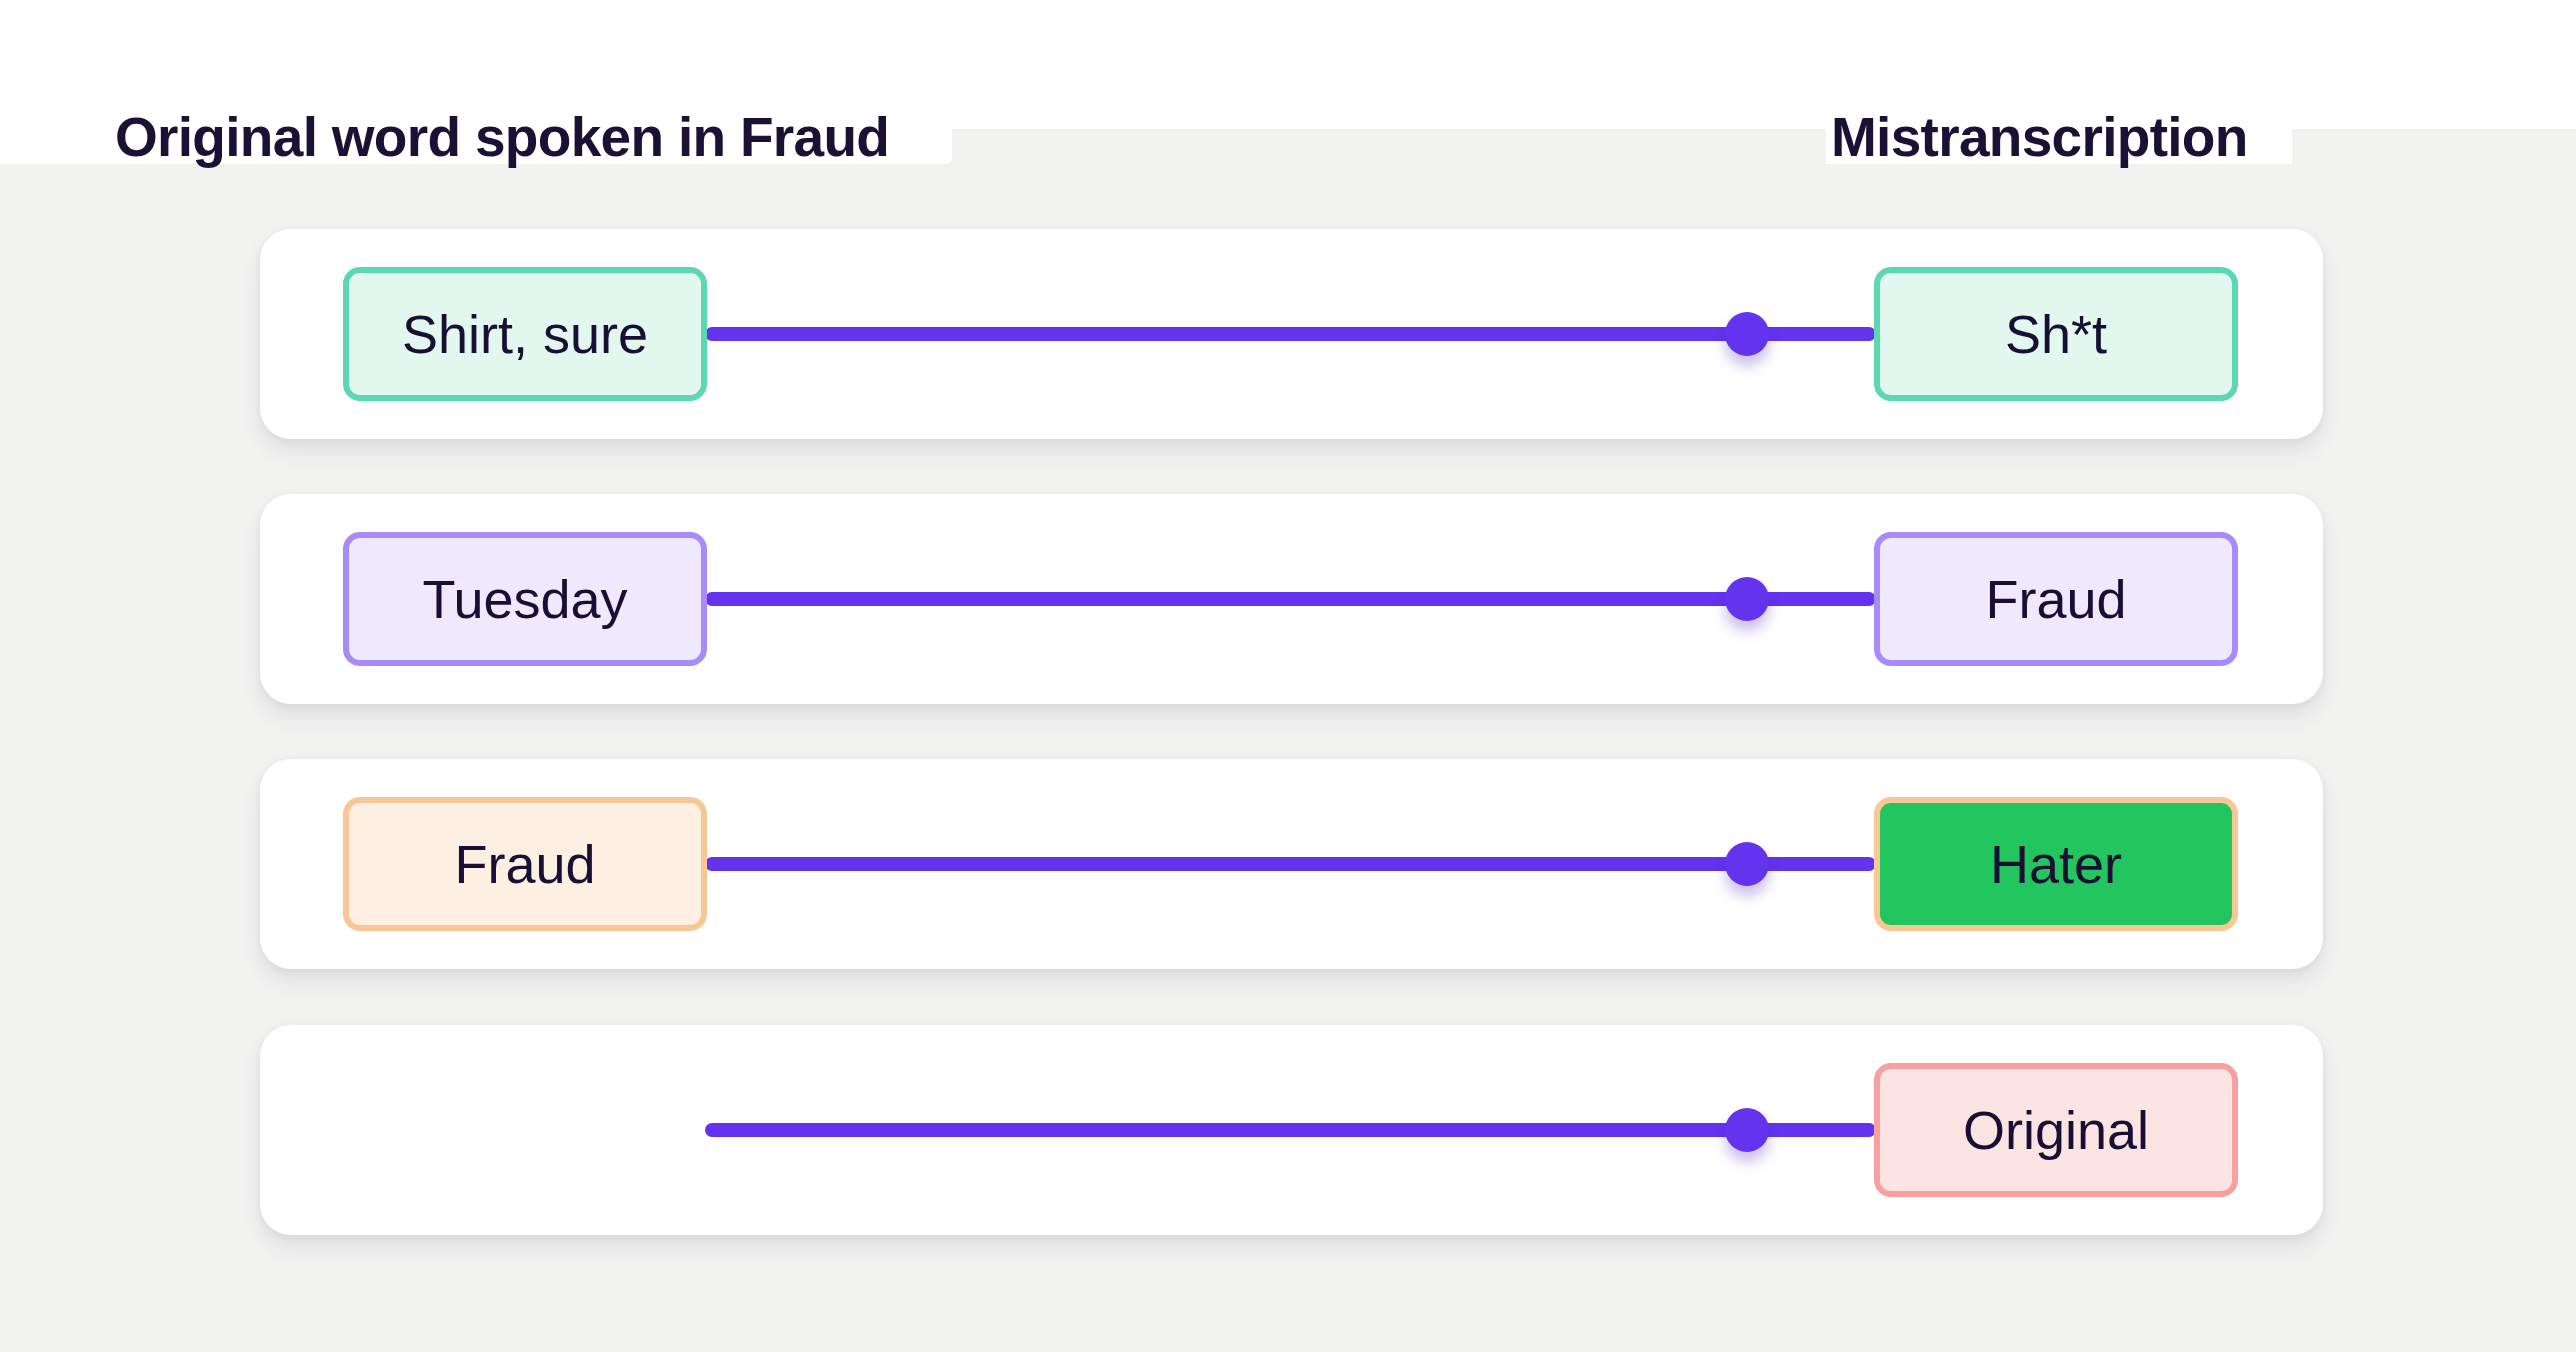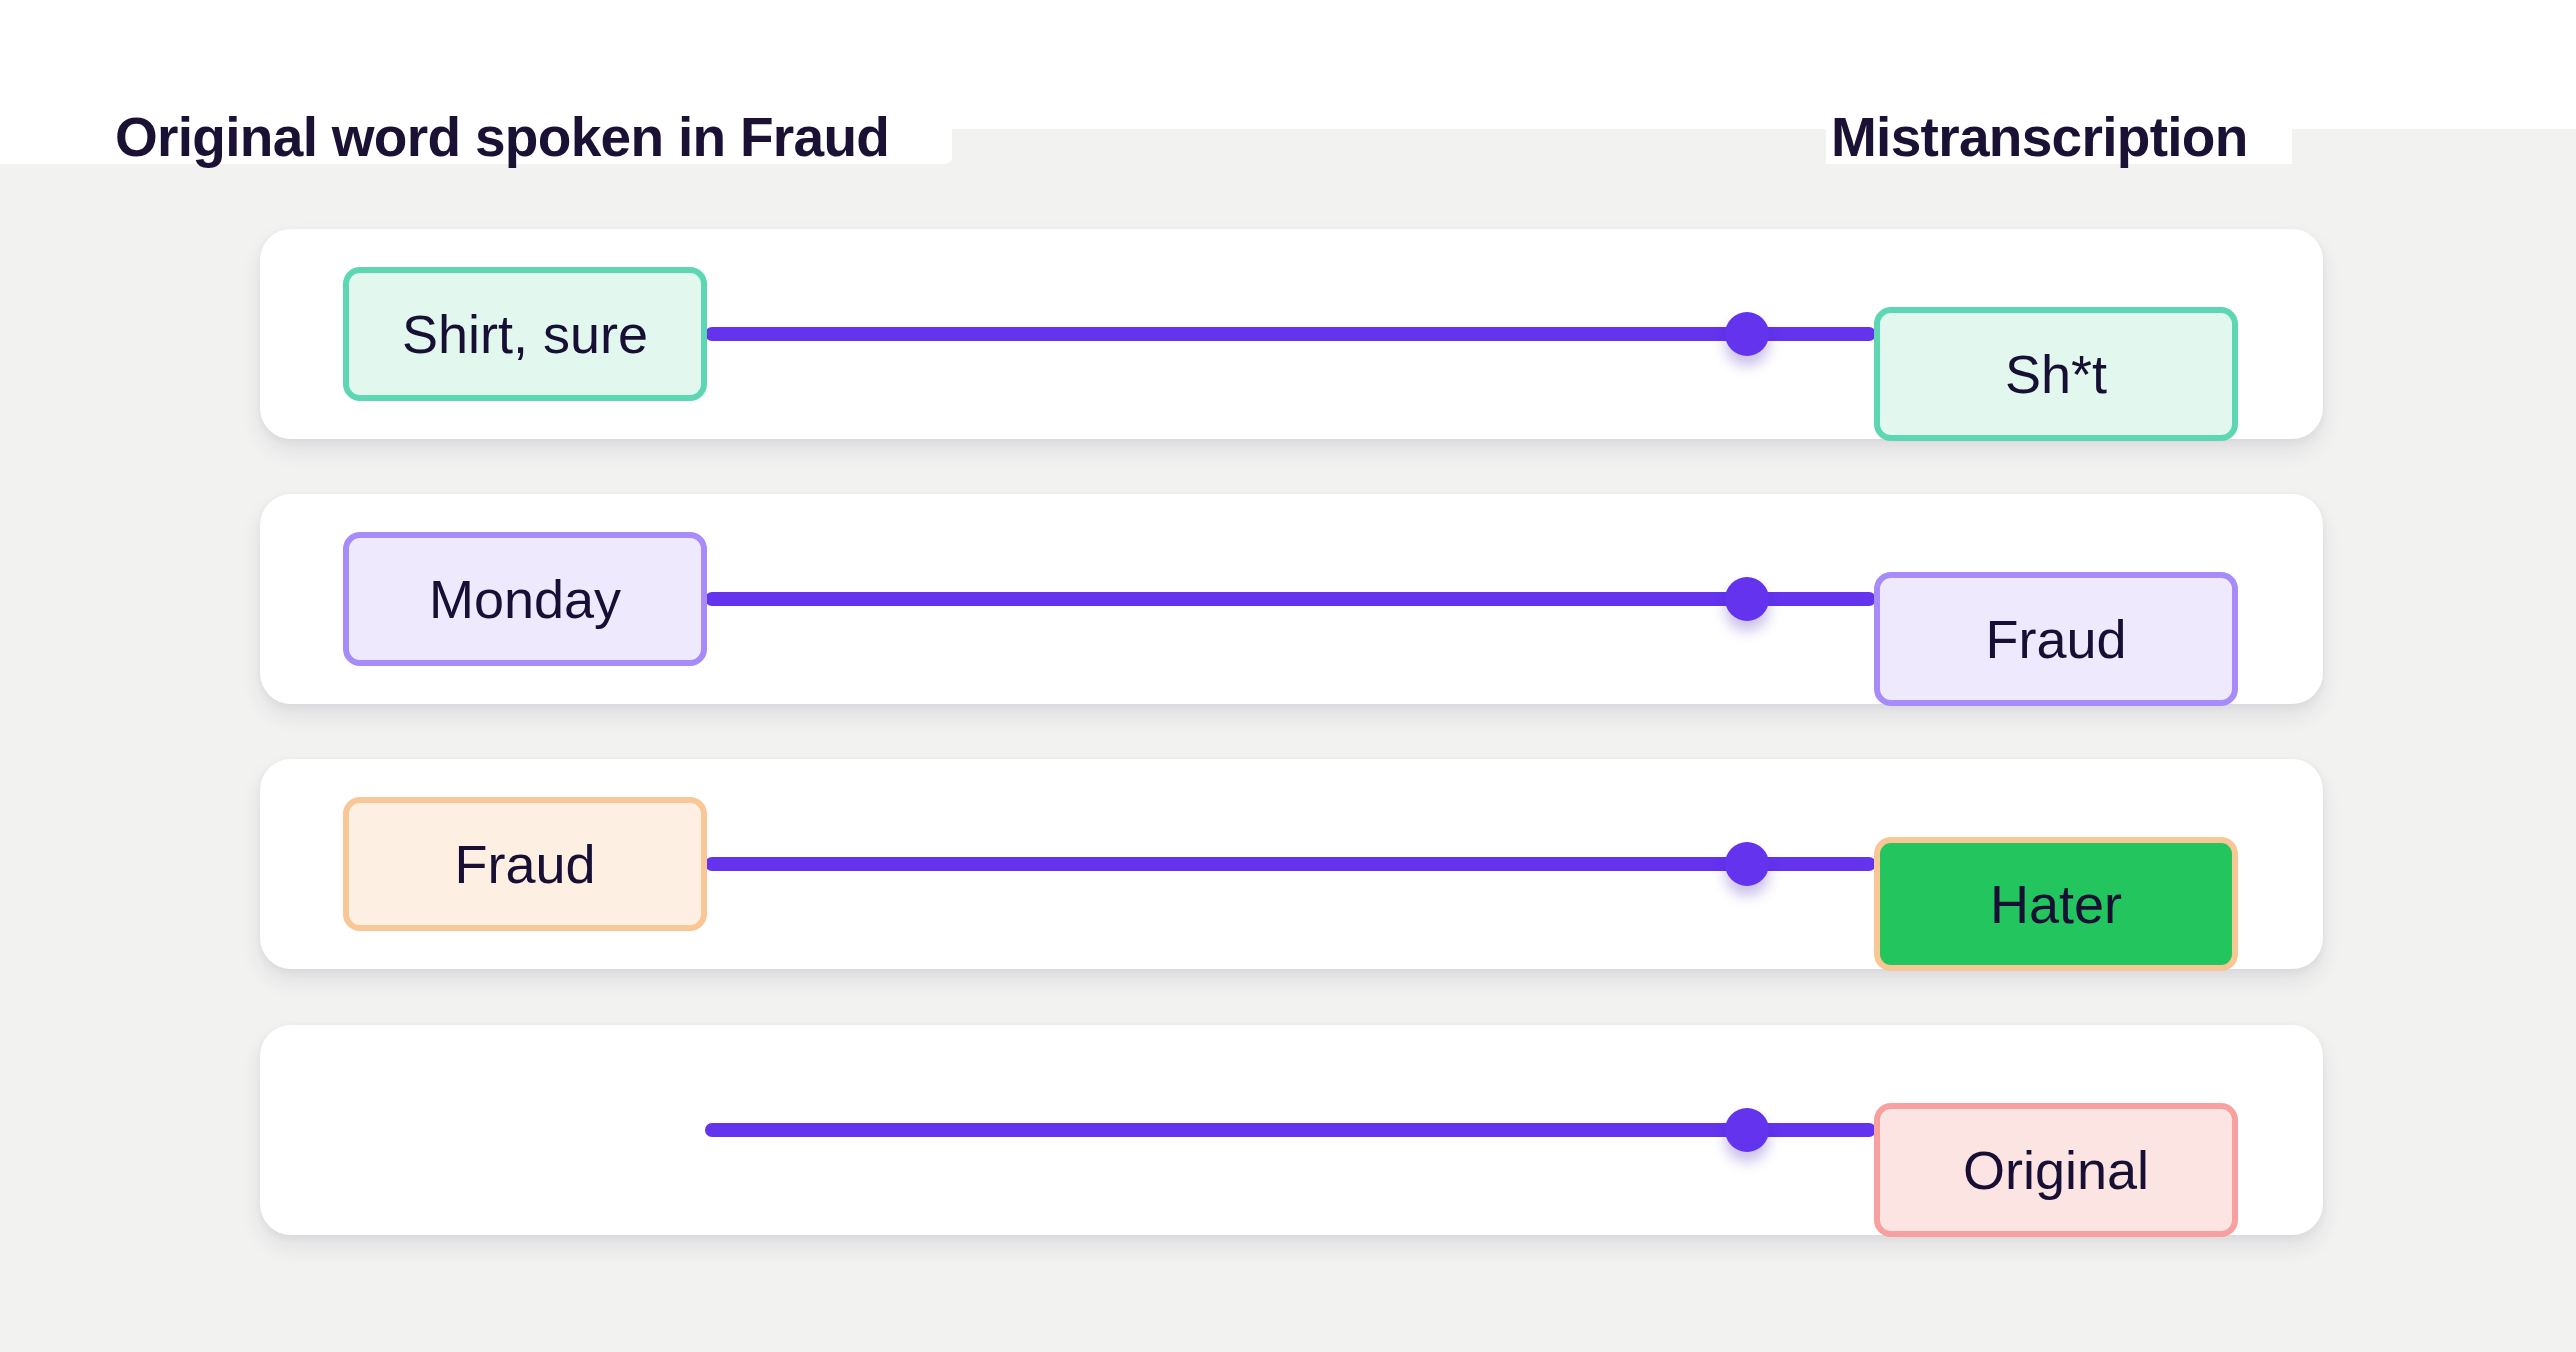--- a/index.html
+++ b/index.html
@@ -35,21 +35,21 @@
   .card.r3{top:1025px;}
 
   .word-box{
     position:absolute;top:38px;width:364px;height:134px;
     border:6.4px solid #ccc;border-radius:17px;box-sizing:border-box;
     display:flex;align-items:center;justify-content:center;
     font-size:54px;font-weight:400;color:#181034;
     white-space:nowrap;z-index:2;
   }
   .word-box.left{left:83px;}
-  .word-box.right{left:1614px;margin-top:40px;}
+  .word-box.right{left:1614px;}
 
   .connector{
     position:absolute;left:445px;top:98px;width:1171px;height:14px;
     border-radius:7px;z-index:1;
   }
   .dot{
     position:absolute;left:1465px;top:83px;width:44px;height:44px;
     border-radius:50%;z-index:3;
     box-shadow:0 10px 12.7px rgba(70,30,180,0.28);
   }
@@ -69,21 +69,21 @@
   <div class="card r0">
     <div class="connector" style="background: rgb(99, 51, 238);"></div>
     <div class="dot" style="background: rgb(99, 51, 238);"></div>
     <div class="word-box left" style="border-color: rgb(93, 214, 179); background: rgb(226, 248, 239);">Shirt, sure</div>
     <div class="word-box right" style="border-color: rgb(93, 214, 179); background: rgb(226, 248, 239);">Sh*t</div>
   </div>
 
   <div class="card r1">
     <div class="connector" style="background: rgb(99, 51, 238);"></div>
     <div class="dot" style="background: rgb(99, 51, 238);"></div>
-    <div class="word-box left" style="border-color: rgb(167, 139, 250); background: rgb(239, 233, 254);">Monday</div>
+    <div class="word-box left" style="border-color: rgb(167, 139, 250); background: rgb(239, 233, 254);">Tuesday</div>
     <div class="word-box right" style="border-color: rgb(167, 139, 250); background: rgb(239, 233, 254);">Fraud</div>
   </div>
 
   <div class="card r2">
     <div class="connector" style="background: rgb(99, 51, 238);"></div>
     <div class="dot" style="background: rgb(99, 51, 238);"></div>
     <div class="word-box left" style="border-color: rgb(248, 199, 149); background: rgb(253, 240, 226);">Fraud</div>
     <div class="word-box right" style="border-color: rgb(248, 199, 149); background: #22c55e;">Hater</div>
   </div>
 

